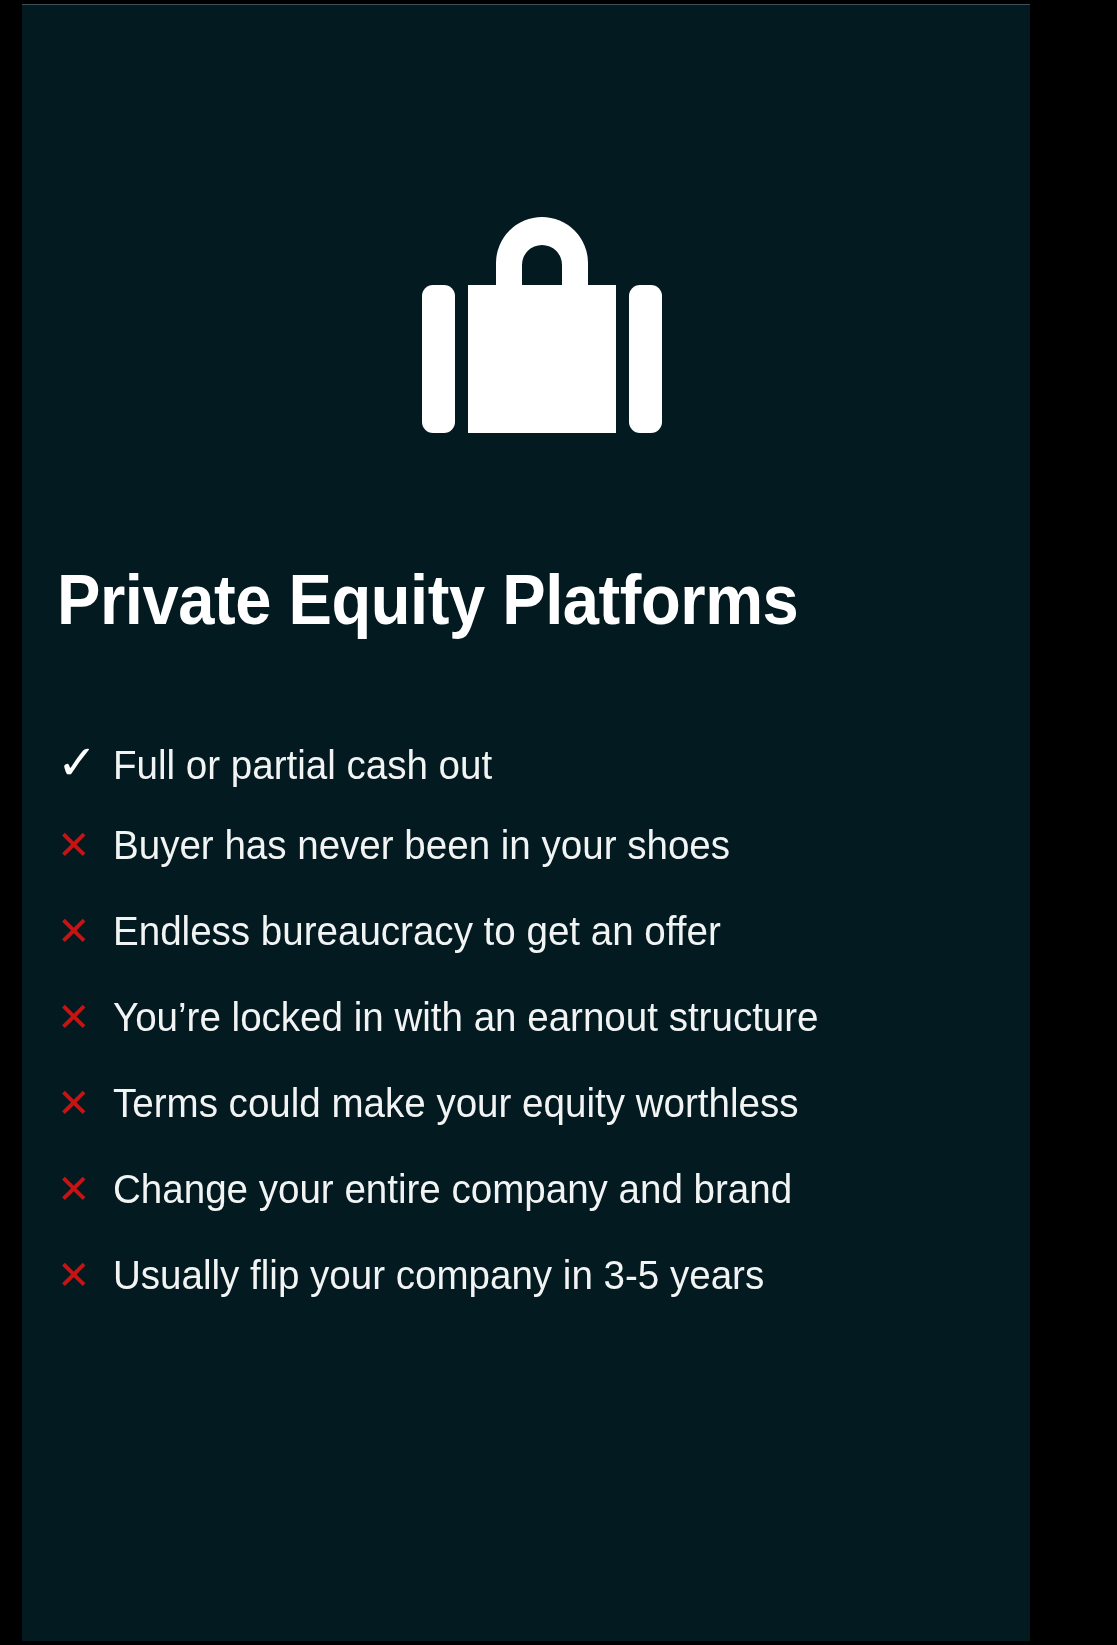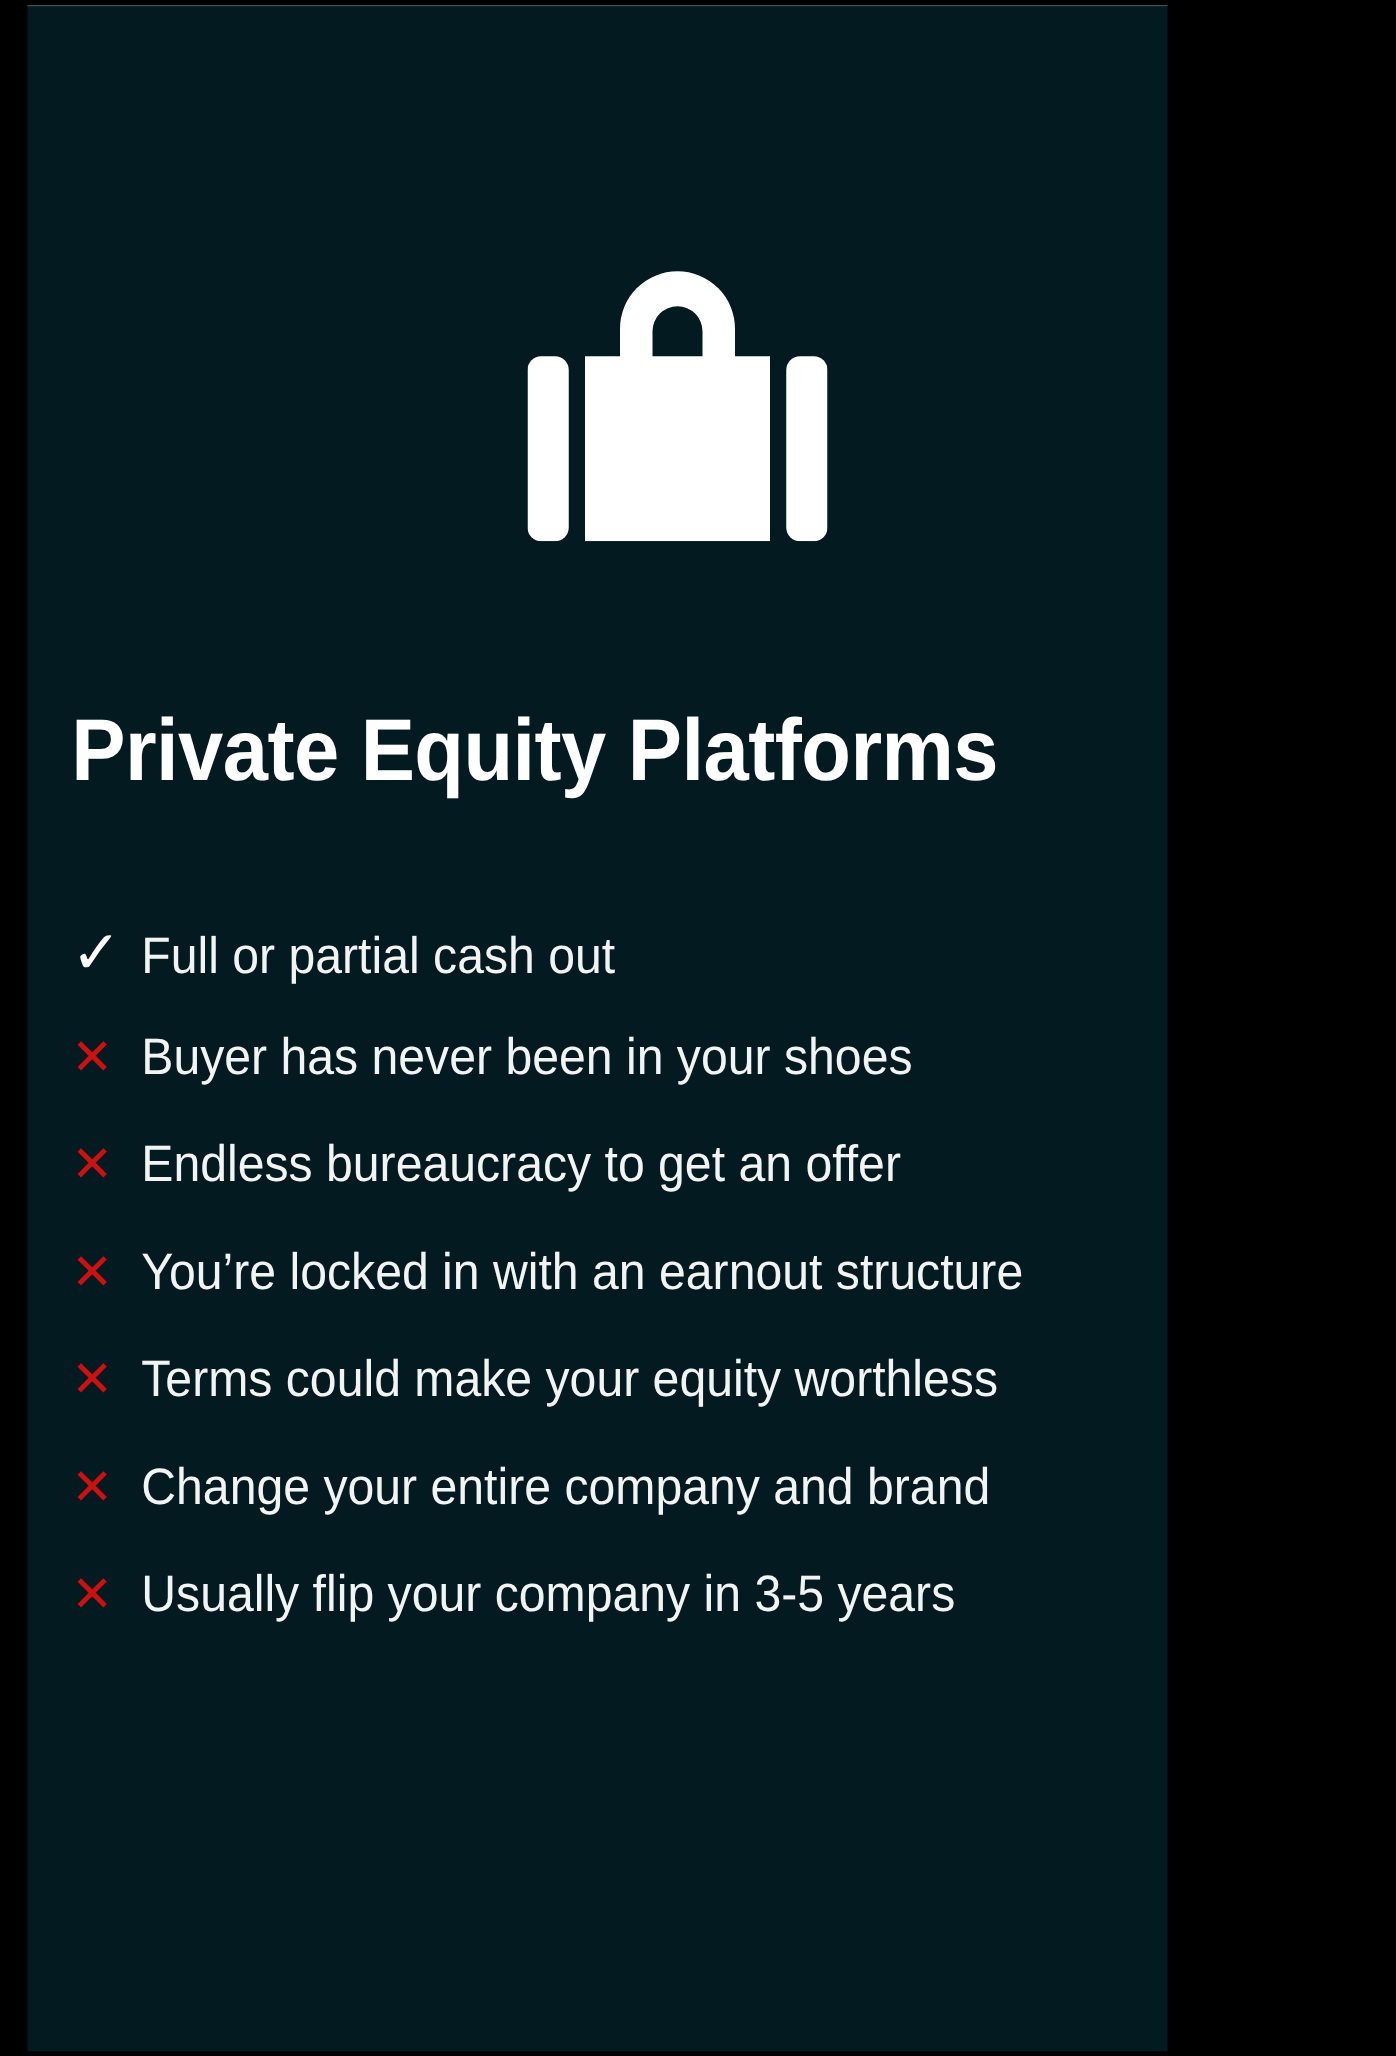--- a/index.html
+++ b/index.html
@@ -21,21 +21,21 @@
     width: 1117px;
     height: 1645px;
     background: #000000;
   }
 
   
   #card {
     position: absolute;
     left: 22px;
     top: 4px;
-    width: 912px;
+    width: 1008px;
     height: 1637px;
     background: #031a21;
     border-top: 1px solid #3d4f55;
     box-sizing: border-box;
     overflow: hidden;
   }
 
   
   #icon-wrap {
     position: absolute;

